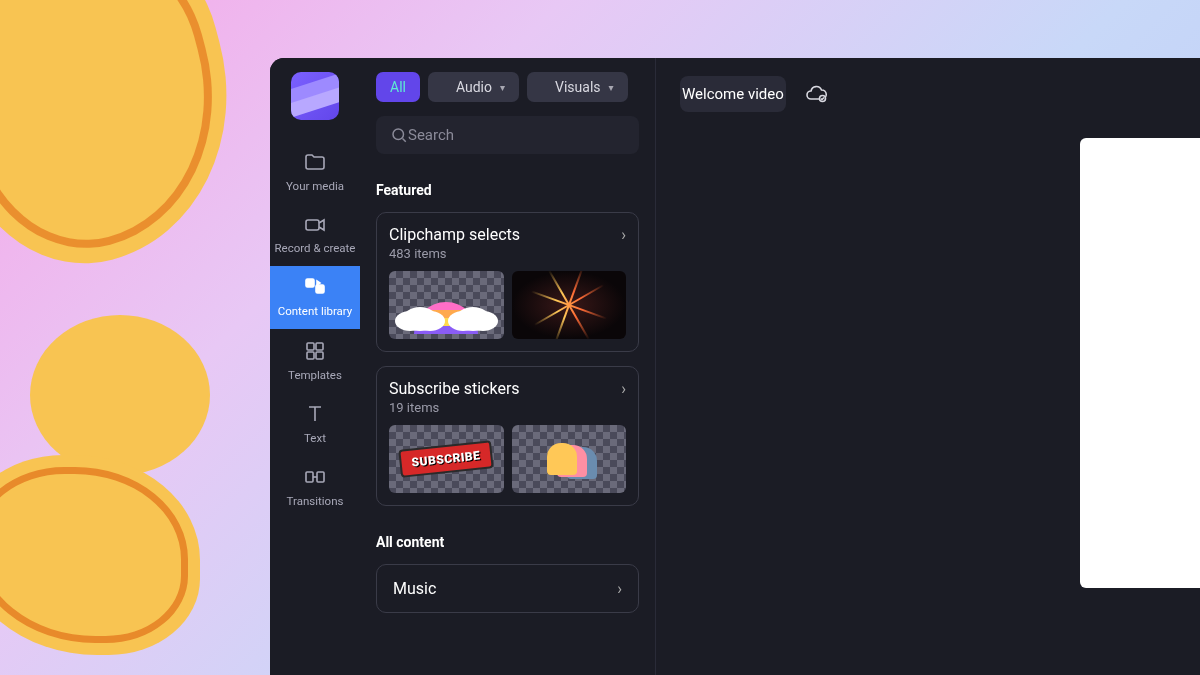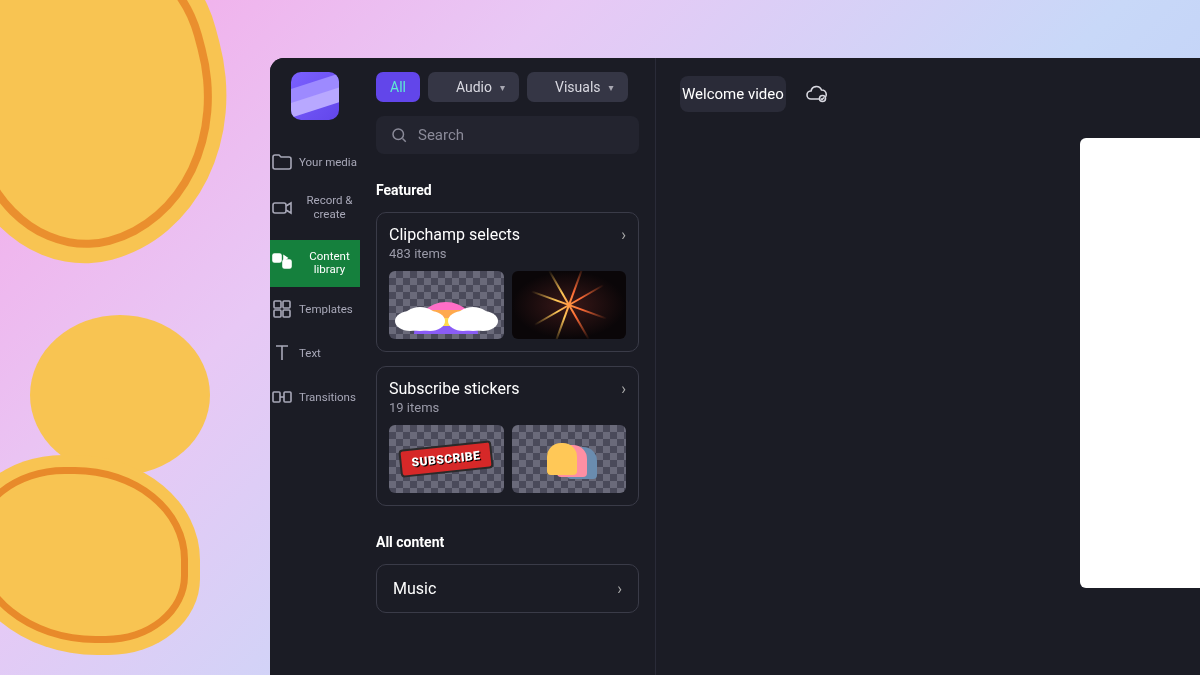--- a/index.html
+++ b/index.html
@@ -9,31 +9,31 @@
     .blob1::after { content: ''; position: absolute; inset: 15px; border: 8px solid #e88a2a; border-radius: 50% 40% 60% 45%; opacity: 0.9; }
     .blob2 { position: absolute; width: 240px; height: 200px; left: -40px; bottom: 20px; background: #f8c452; border-radius: 45% 55% 40% 60%; }
     .blob2::after { content: ''; position: absolute; inset: 12px; border: 7px solid #e88a2a; border-radius: 45% 55% 40% 60%; }
     .blob3 { position: absolute; width: 180px; height: 160px; left: 30px; bottom: 200px; background: #f8c452; border-radius: 50%; }
     .pink-scribble { position: absolute; right: 40px; bottom: 20px; width: 180px; height: 90px; border: 10px solid #ff9ed0; border-bottom: none; border-radius: 90px 90px 0 0; transform: rotate(-8deg); z-index: 1; }
     .app { position: absolute; left: 270px; top: 58px; width: 1100px; height: 680px; background: #1b1c25; border-radius: 14px 0 0 0; display: flex; z-index: 2; overflow: hidden; }
     .sidebar { width: 90px; background: #1b1c25; display: flex; flex-direction: column; align-items: center; padding-top: 14px; }
     .app-logo { width: 48px; height: 48px; border-radius: 10px; background: linear-gradient(135deg, #7b61ff, #6246ea); position: relative; overflow: hidden; margin-bottom: 20px; }
     .app-logo::before { content: ''; position: absolute; width: 70px; height: 14px; background: #9d8aff; top: 8px; left: -6px; transform: rotate(-18deg); }
     .app-logo::after { content: ''; position: absolute; width: 70px; height: 14px; background: #b8a8ff; top: 22px; left: -6px; transform: rotate(-18deg); }
-    .nav-item { width: 90px; display: flex; flex-direction: row; align-items: center; padding: 10px 0; color: #a8a8b8; font-size: 11.5px; cursor: pointer; gap: 5px; }
-    .nav-item.active { background: #15803d; color: #fff; margin-top: 8px; }
+    .nav-item { width: 90px; display: flex; flex-direction: column; align-items: center; padding: 10px 0; color: #a8a8b8; font-size: 11.5px; cursor: pointer; gap: 5px; }
+    .nav-item.active { background: #3b82f6; color: #fff; }
     .nav-icon { width: 24px; height: 24px; display: flex; align-items: center; justify-content: center; }
     .nav-icon svg { width: 24px; height: 24px; stroke: currentColor; fill: none; stroke-width: 1.6; }
     .library { width: 296px; background: #1b1c25; padding: 14px 16px; display: flex; flex-direction: column; gap: 14px; border-right: 1px solid #2a2b38; }
     .filter-row { display: flex; gap: 8px; }
     .pill { padding: 7px 14px; border-radius: 7px; font-size: 14px; cursor: pointer; display: flex; align-items: center; gap: 8px; }
     .pill.active { background: #6246ea; color: #5eead4; }
     .pill.inactive { background: #353645; color: #d8d8e0; padding-left: 28px; }
     .pill .chev { font-size: 10px; opacity: 0.7; }
-    .search { display: flex; align-items: center; gap: 10px; padding: 10px 14px; background: #23242f; border-radius: 8px; color: #8a8a98; font-size: 15px; }
+    .search { display: flex; align-items: center; padding: 10px 14px; background: #23242f; border-radius: 8px; color: #8a8a98; font-size: 15px; }
     .search svg { width: 18px; height: 18px; stroke: #8a8a98; fill: none; stroke-width: 2; }
     .section-title { color: #fff; font-size: 14px; font-weight: 700; margin-top: 14px; }
     .collection { border: 1px solid #3a3b48; border-radius: 10px; padding: 12px; }
     .coll-head { display: flex; justify-content: space-between; align-items: flex-start; margin-bottom: 10px; cursor: pointer; }
     .coll-title { color: #fff; font-size: 16px; }
     .coll-sub { color: #9a9aa8; font-size: 13px; margin-top: 2px; }
     .chevron-r { color: #aaa; font-size: 16px; }
     .thumbs { display: flex; gap: 8px; }
     .thumb { flex: 1; height: 68px; border-radius: 6px; position: relative; overflow: hidden; }
     .checker { background-image: linear-gradient(45deg, #4a4a5a 25%, transparent 25%), linear-gradient(-45deg, #4a4a5a 25%, transparent 25%), linear-gradient(45deg, transparent 75%, #4a4a5a 75%), linear-gradient(-45deg, transparent 75%, #4a4a5a 75%); background-size: 14px 14px; background-position: 0 0, 0 7px, 7px -7px, -7px 0px; background-color: #6a6a7a; }

